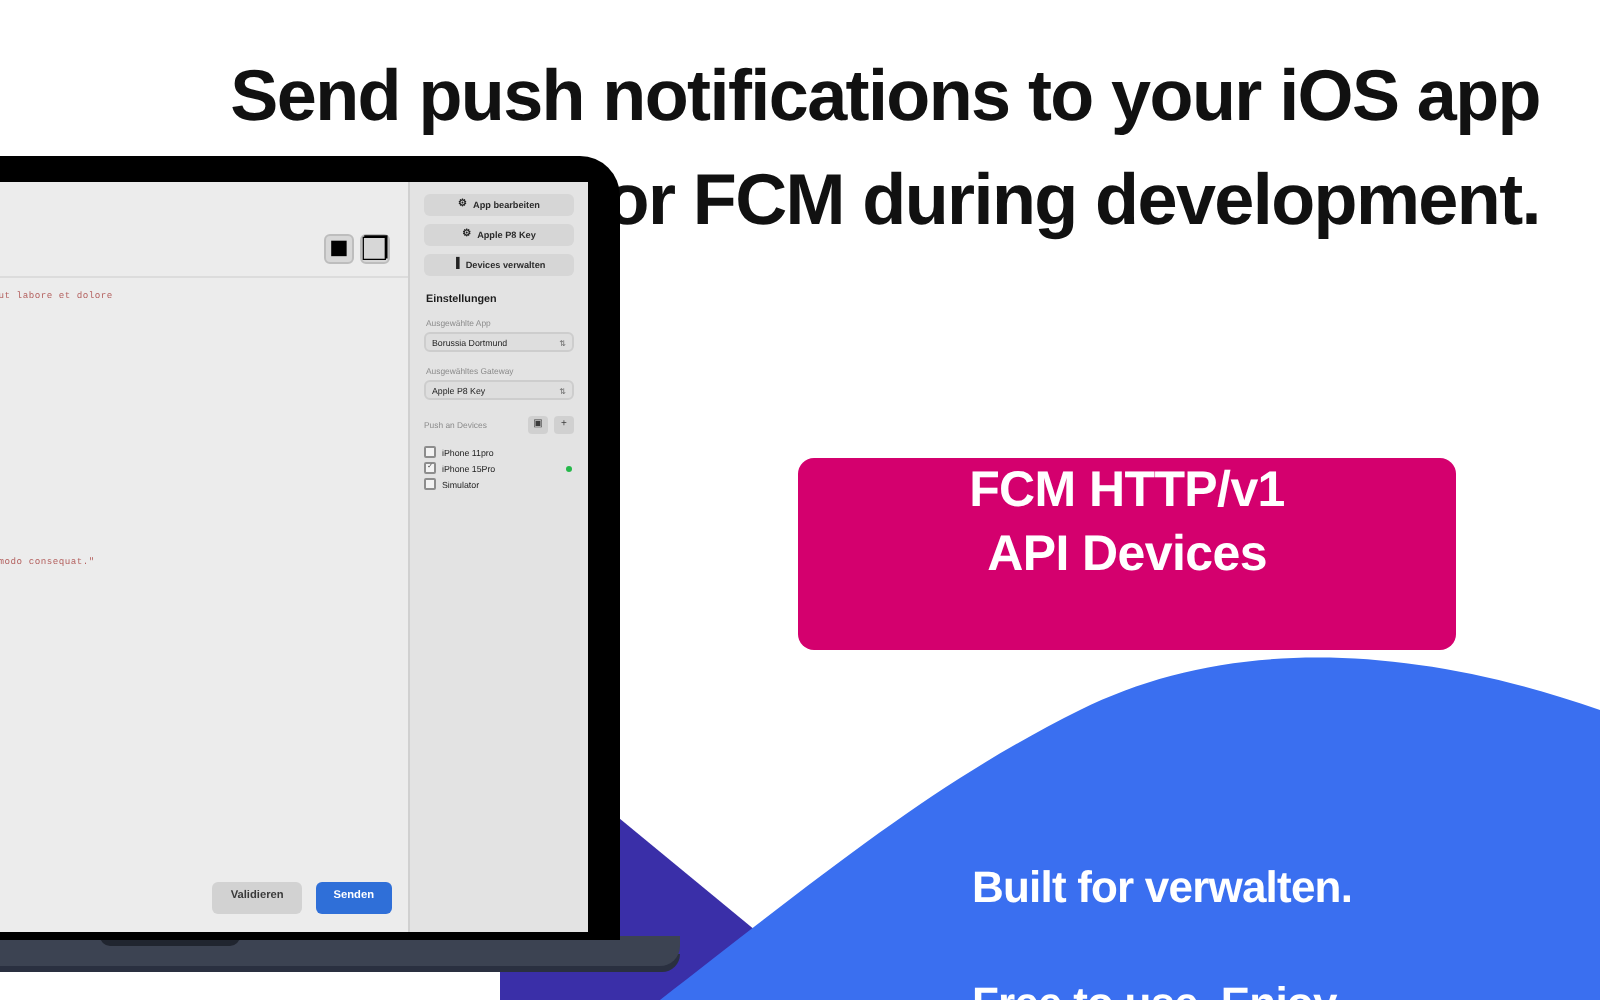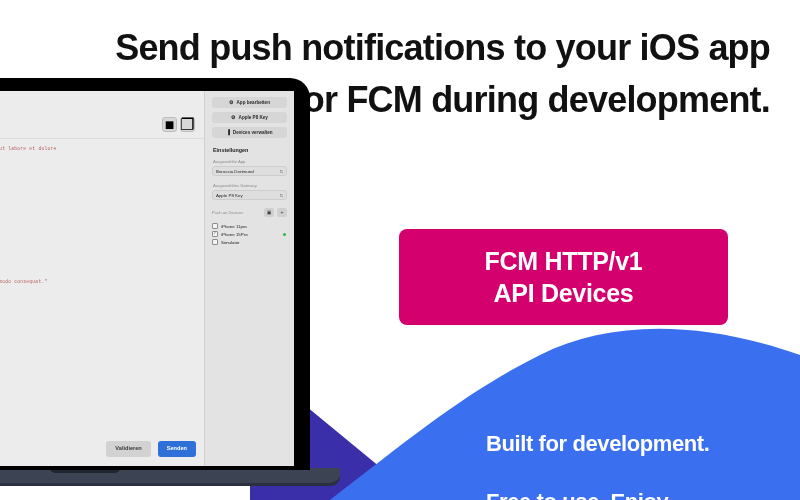--- a/index.html
+++ b/index.html
@@ -55,21 +55,20 @@
     left: 399px;
     top: 229px;
     width: 329px;
     height: 96px;
     border-radius: 8px;
     background: #d4006e;
     color: #ffffff;
     display: flex;
     flex-direction: column;
     align-items: center;
-    justify-content: center;
     font-size: 25px;
     font-weight: 700;
     line-height: 32px;
     letter-spacing: -0.3px;
     box-sizing: border-box;
   }
 
   
   .tagline {
     position: absolute;
@@ -438,17 +437,17 @@
       </div>
     </div>
   </div>
 
   <div class="badge">
     <div>FCM HTTP/v1</div>
     <div>API Devices</div>
   </div>
 
   <div class="tagline">
-    <div>Built for development.</div>
+    <div>Built for verwalten.</div>
     <div>Free to use. Enjoy.</div>
   </div>
 
 </div>
 
 </body></html>

